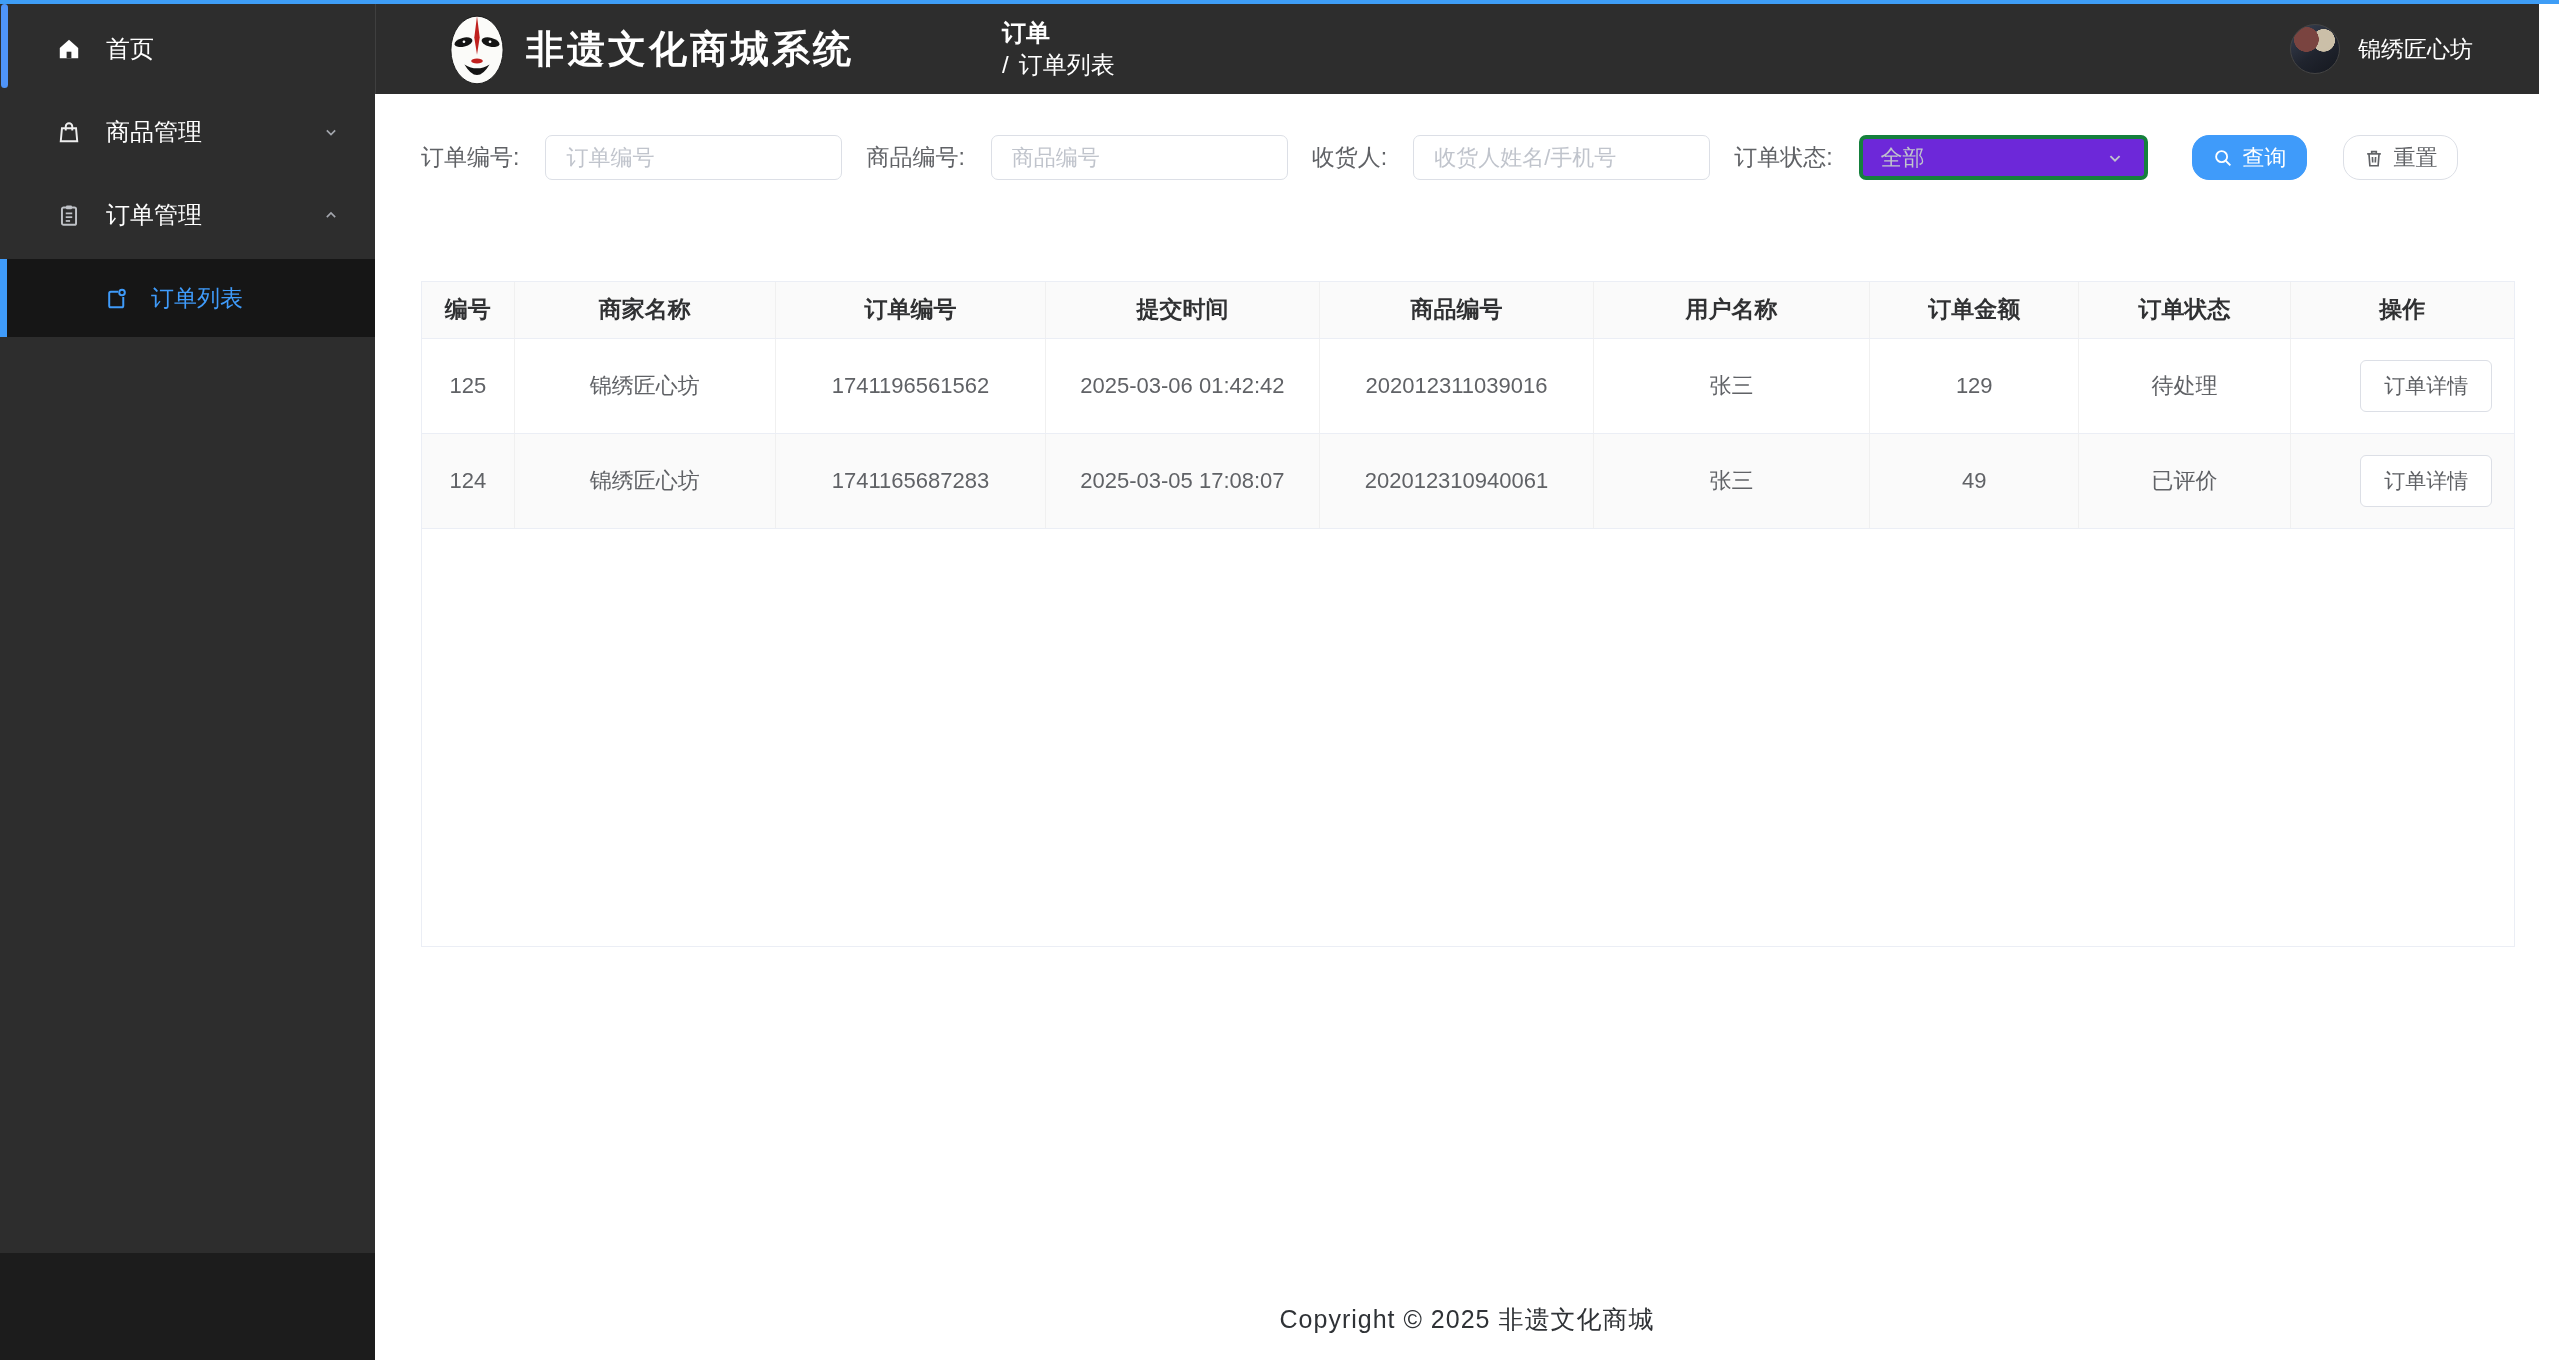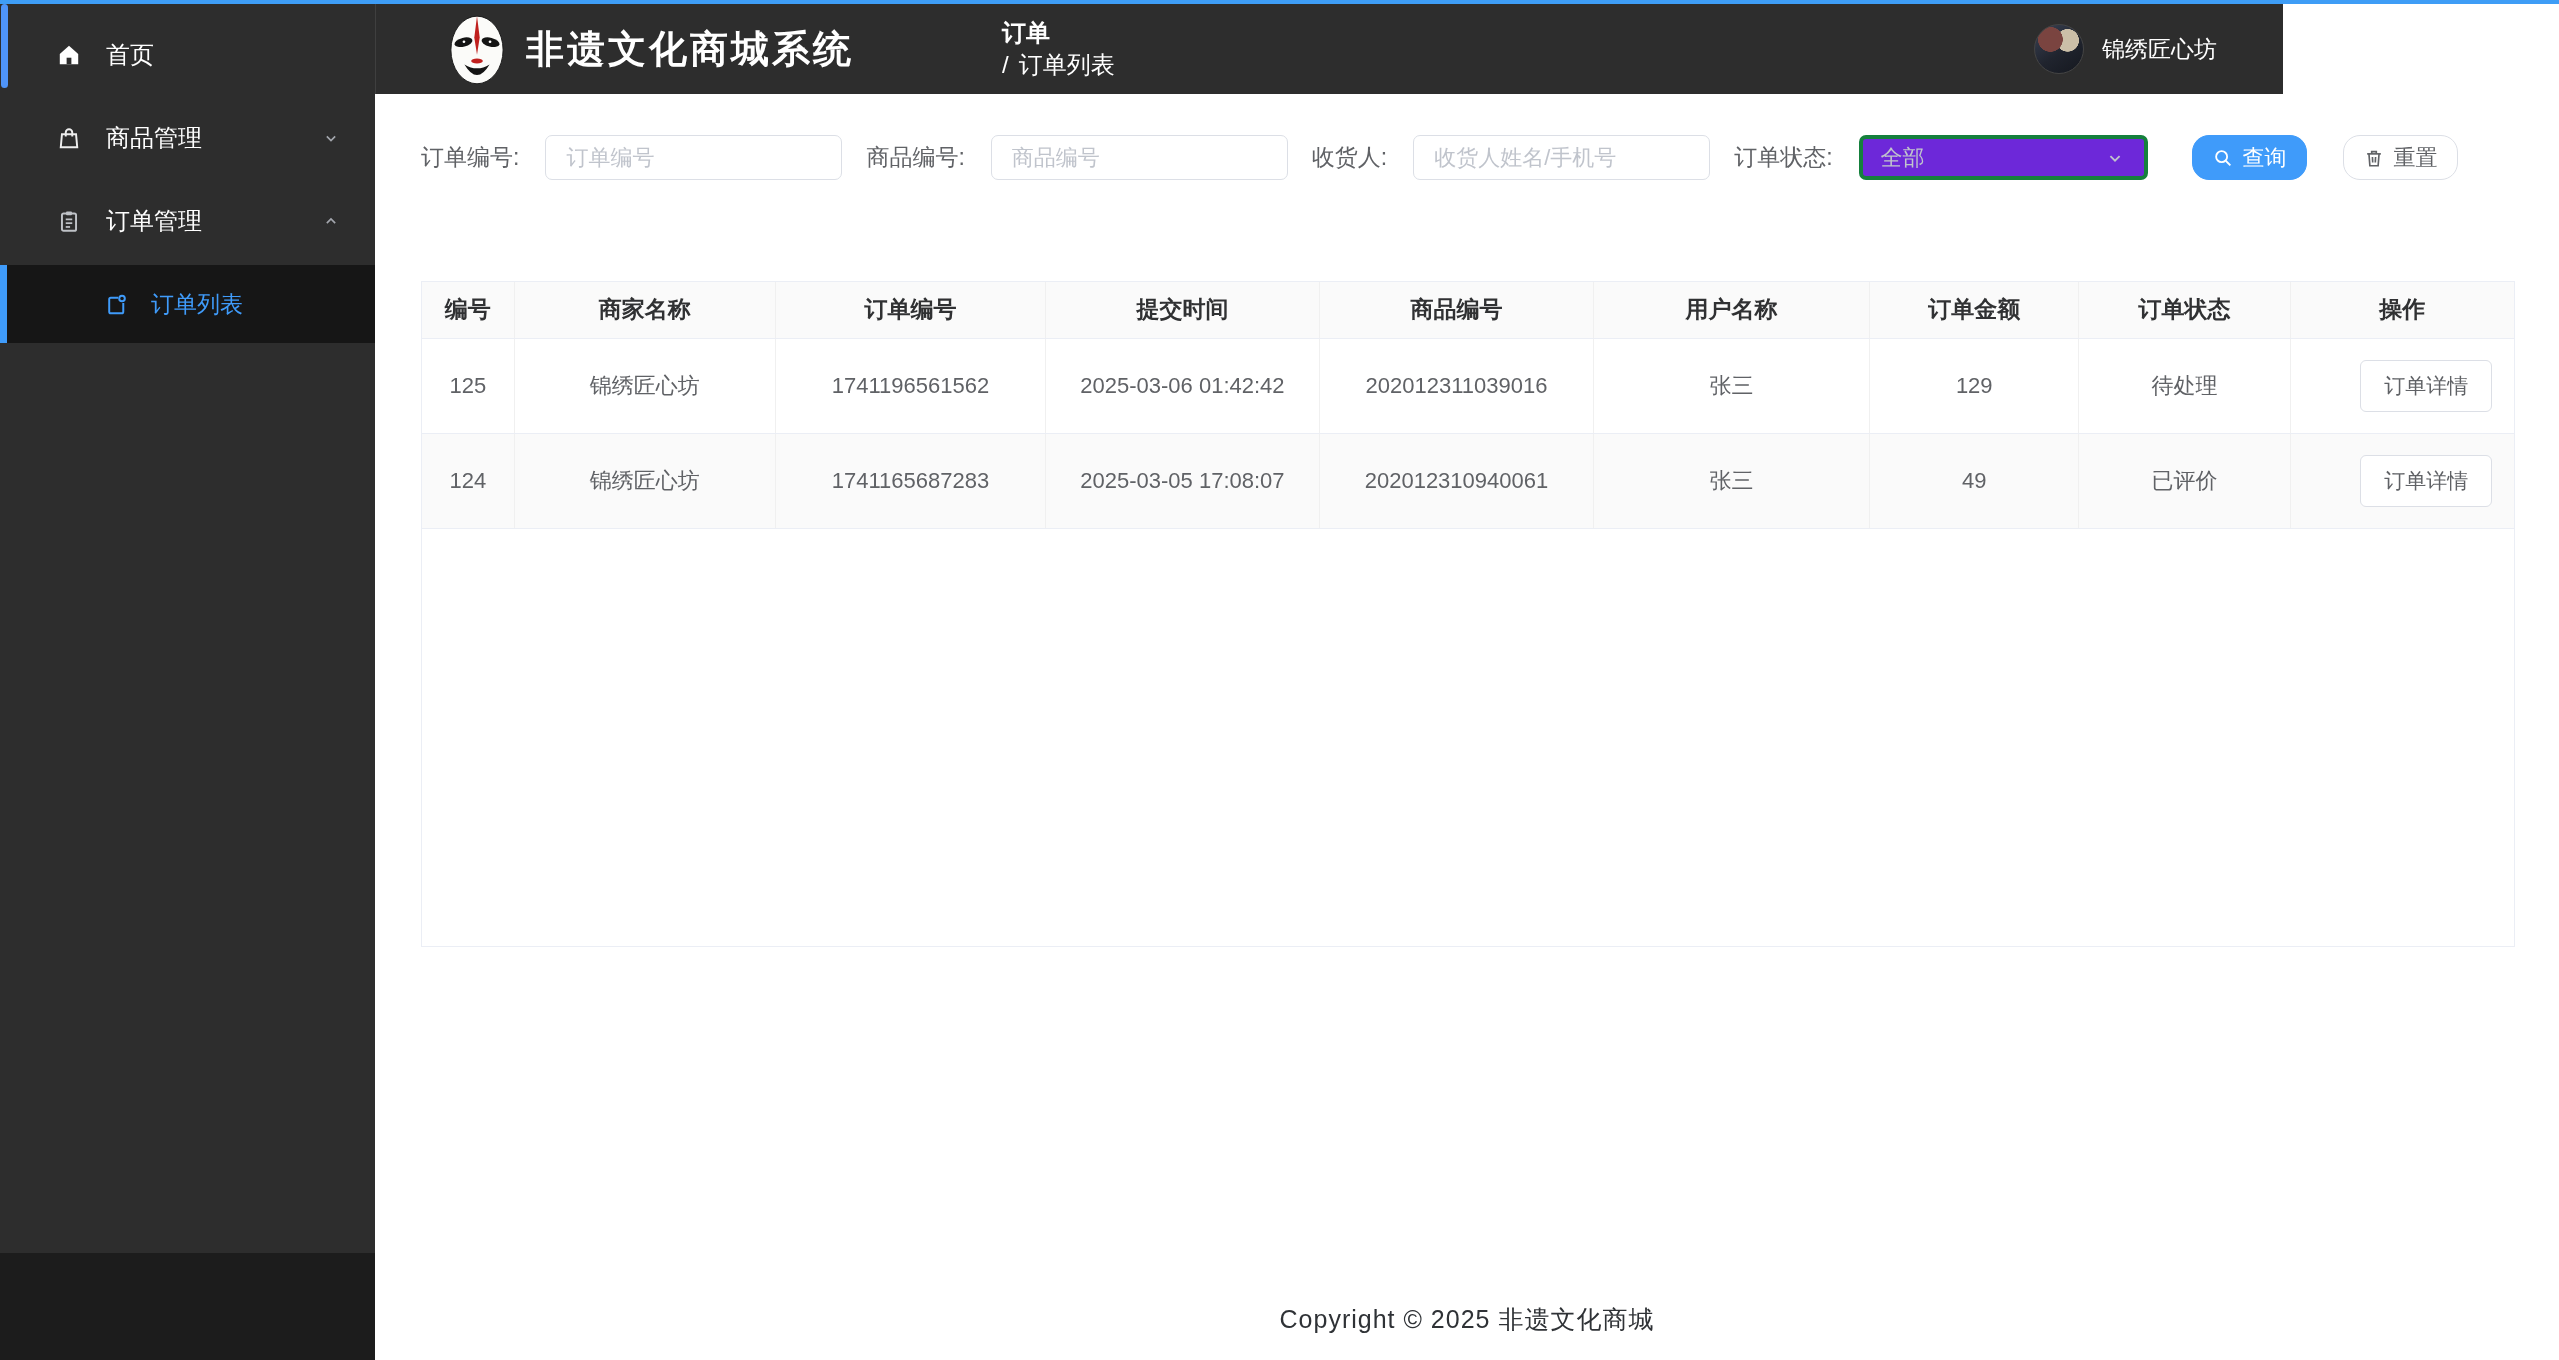--- a/index.html
+++ b/index.html
@@ -4,34 +4,34 @@
 <style>
   * { box-sizing: border-box; margin: 0; padding: 0; }
   html,body { width:2559px; height:1360px; background:#fff; overflow:hidden;
     font-family:"Liberation Sans","DejaVu Sans",sans-serif; }
 
   .top-strip { position:absolute; left:0; top:0; width:2559px; height:4px; background:#3e9df6; z-index:10; }
 
   
   .sidebar { position:absolute; left:0; top:4px; width:375px; height:1356px; background:#2d2d2d; z-index:5; }
   .menu-scroll-thumb { position:absolute; left:1px; top:0; width:7px; height:84px; background:#4f94f8; border-radius:4px; z-index:6; }
-  .menu { padding-top:12px;text-align:center; }
+  .menu { padding-top:6px;text-align:center; }
   .menu-item { height:78px; margin-bottom:5px; display:flex; align-items:center; padding:0 34px 0 56px;
     color:#ffffff; font-size:24px; cursor:pointer; position:relative; }
   .menu-item .mi-icon { width:26px; height:26px; margin-right:24px; flex:0 0 auto; }
   .menu-item .chev { margin-left:auto; width:20px; height:20px; }
   .sub-item { height:78px; margin-bottom:5px; display:flex; align-items:center; padding:0 34px 0 104px;
     color:#ffffff; font-size:23px; cursor:pointer; position:relative; }
   .sub-item .mi-icon { width:25px; height:25px; margin-right:22px; flex:0 0 auto; }
   .sub-item.active { background:#161616; color:#3f9bfa; }
   .sub-item.active::before { content:""; position:absolute; left:0; top:0; width:7px; height:100%; background:#3f9bfa; }
   .sidebar-bottom { position:absolute; left:0; bottom:0; width:100%; height:107px; background:#1c1c1c; }
 
   
-  .header { position:absolute; left:375px; top:4px; width:1908px; height:90px; background:#2d2d2d;
+  .header { position:absolute; left:375px; top:4px; width:2164px; height:90px; background:#2d2d2d;
     display:flex; align-items:center; color:#fff; border-left:1px solid rgba(255,255,255,0.09); z-index:5; }
   .logo { width:58px; height:74px; margin-left:72px; flex:0 0 auto; }
   .app-title { font-family:"Liberation Serif","DejaVu Serif",serif; font-weight:bold; font-size:38px;
     letter-spacing:3px; margin-left:20px; white-space:nowrap; }
   .breadcrumb { display:flex; align-items:baseline; margin-left:92px; font-size:24px;flex-direction:column; }
   .breadcrumb .bc-section { font-weight:bold; }
   .breadcrumb .bc-rest { margin-left:56px; font-weight:normal; }
   .breadcrumb .bc-sep { margin-right:10px; }
   .user-box { margin-left:auto; margin-right:66px; display:flex; align-items:center; cursor:pointer; }
   .avatar { width:50px; height:50px; border-radius:50%; flex:0 0 auto;

